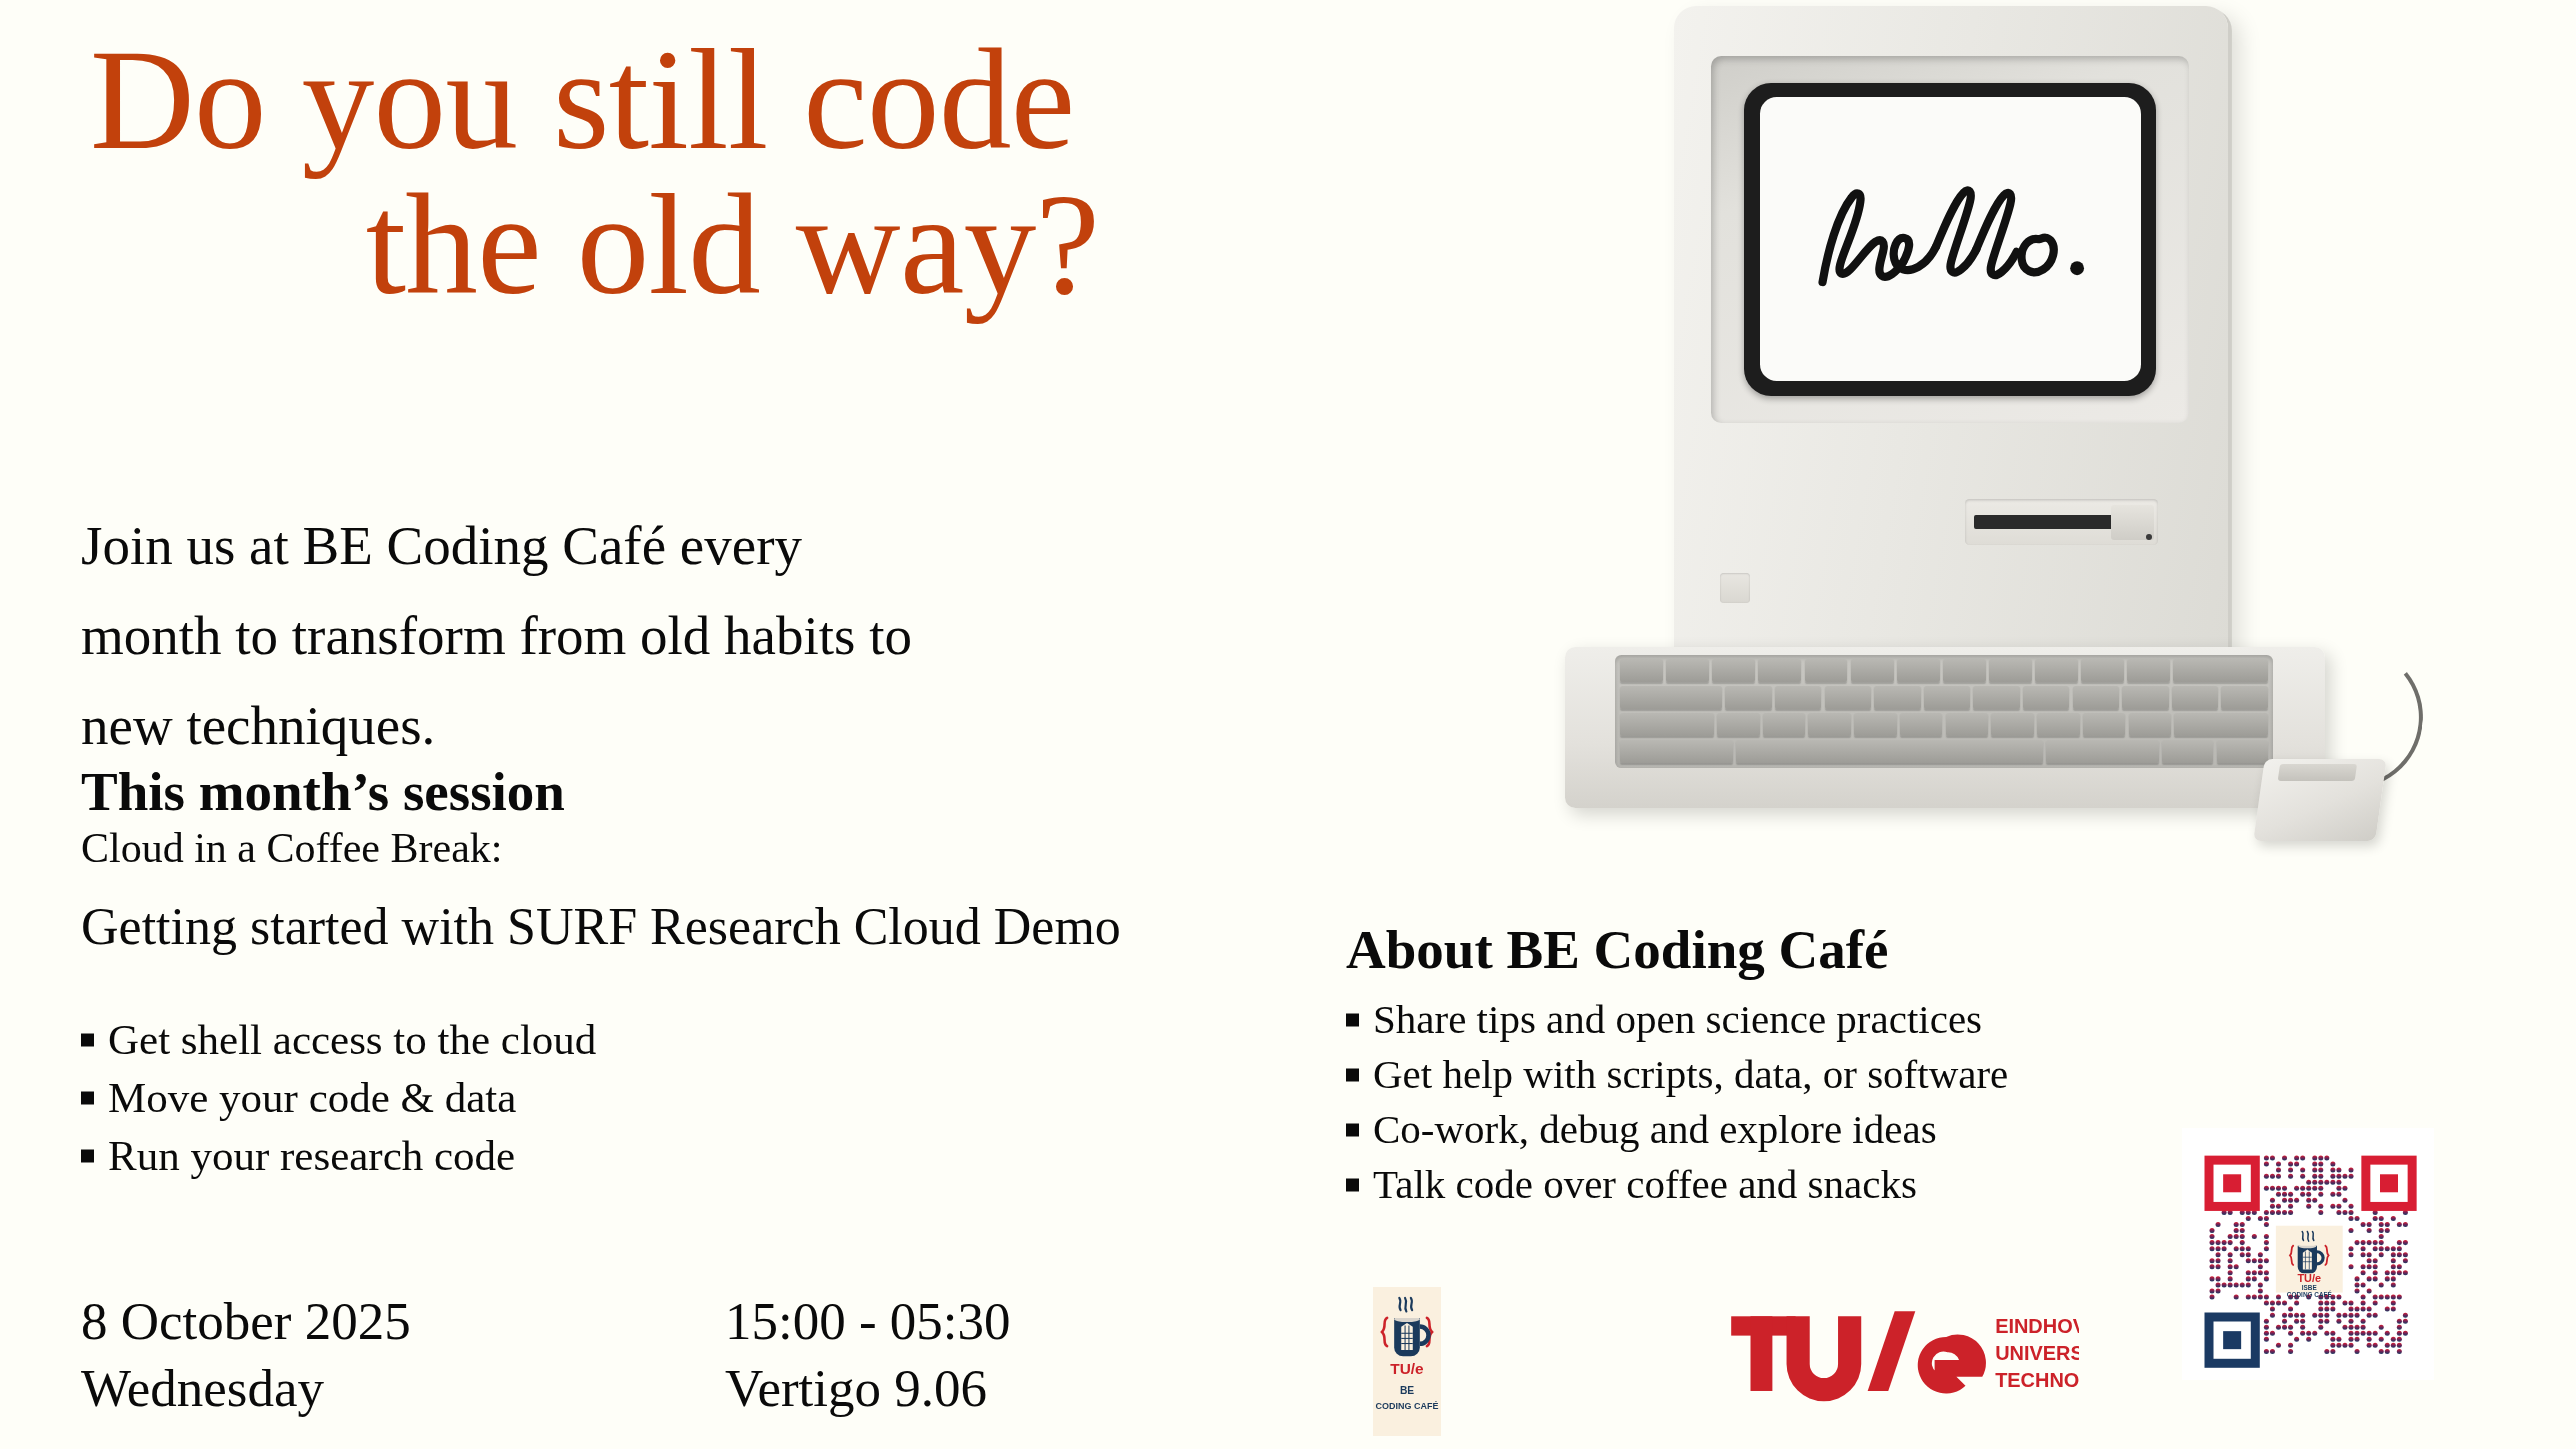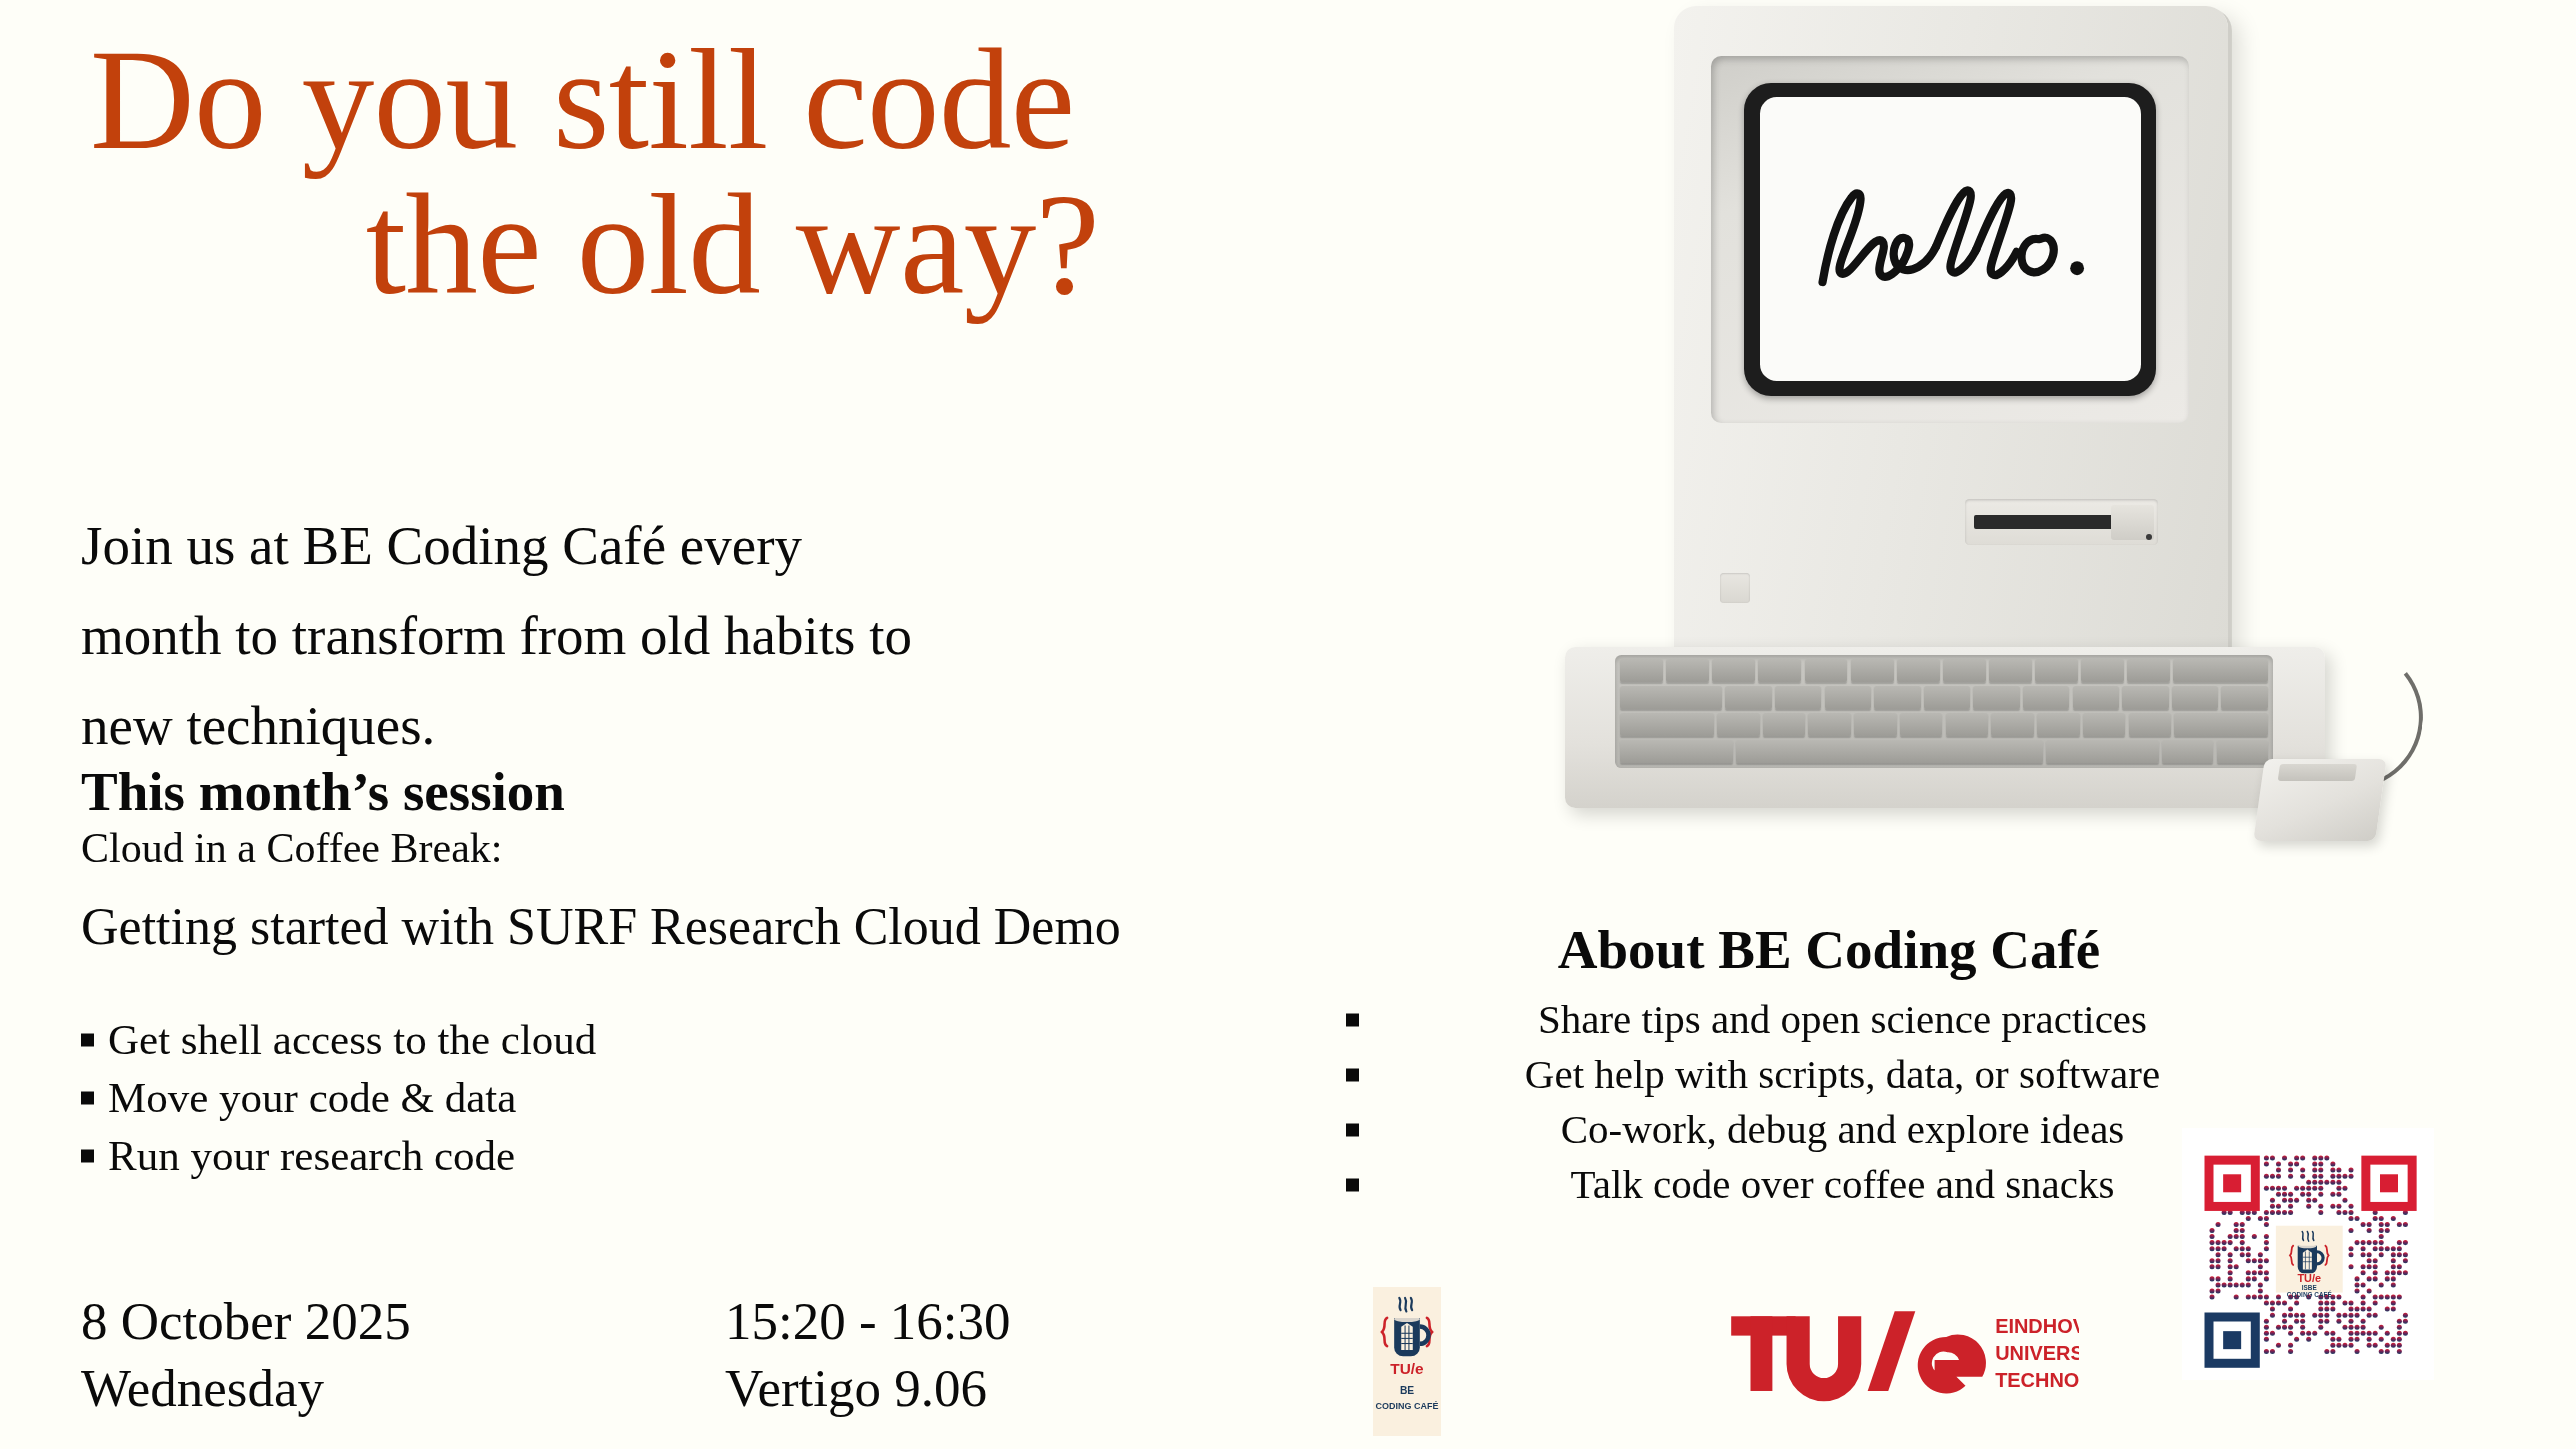--- a/index.html
+++ b/index.html
@@ -51,21 +51,21 @@
   }
 
   .leftbullets{position:absolute;left:81px;top:1018px;width:773px;}
 
   .when{position:absolute;left:81px;top:1288px;width:1159px;}
   .when .row{display:block;font-size:53px;line-height:1.26;white-space:nowrap;}
   .when .c1{display:inline-block;width:644px;}
   .when .c2{display:inline-block;}
 
   
-  .right{position:absolute;left:1288px;top:0;width:1288px;height:1250px;text-align:center;}
+  .right{position:absolute;left:1288px;top:0;width:1288px;height:1250px;}
 
   .about{position:absolute;left:58px;top:922px;width:966px;}
   .about .hd{font-size:55px;font-weight:700;line-height:1.0;margin-bottom:22px;}
   .about ul.blist li{font-size:41px;margin-bottom:14px;}
 
   
   .mac{position:absolute;left:277px;top:0px;width:850px;height:869px;}
 
   .mac-body{
     position:absolute;left:109px;top:6.4px;width:554px;height:670px;
@@ -191,21 +191,21 @@
     <div class="leftbullets">
       <ul class="blist">
         <li><span class="sq"></span><span>Get shell access to the cloud</span></li>
         <li><span class="sq"></span><span>Move your code &amp; data</span></li>
         <li><span class="sq"></span><span>Run your research code</span></li>
       </ul>
     </div>
 
     <div class="when">
       <div class="row">
-        <span class="c1">8 October 2025</span><span class="c2">15:20 - 16:30</span>
+        <span class="c1">8 October 2025</span><span class="c2">15:00 - 05:30</span>
       </div>
       <div class="row">
         <span class="c1">Wednesday</span><span class="c2">Vertigo 9.06</span>
       </div>
     </div>
   </div>
 
   <div class="right">
 
     <div class="mac">

